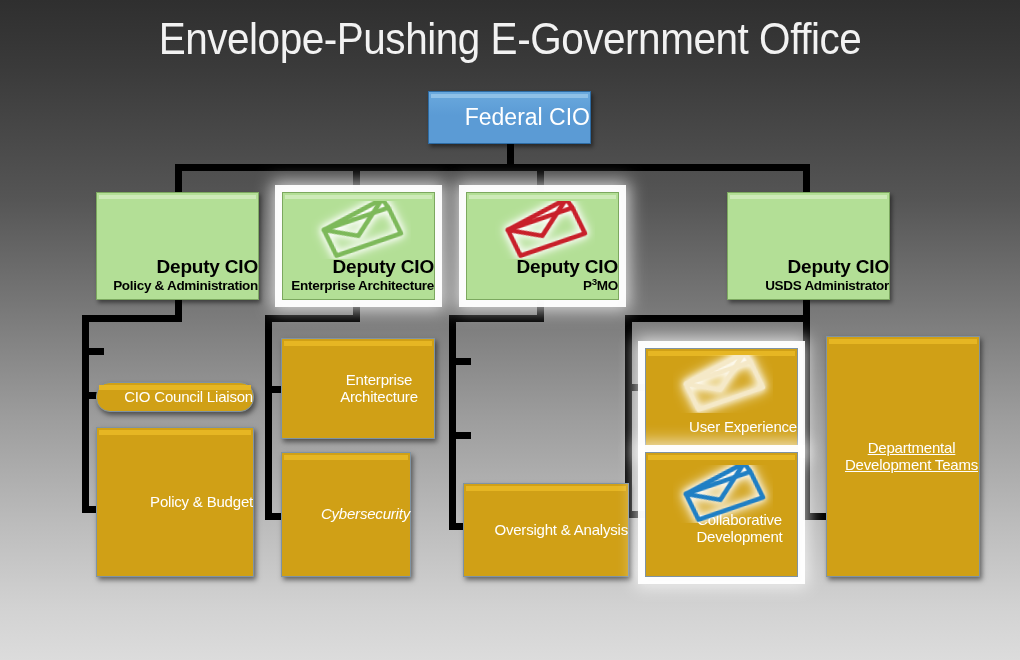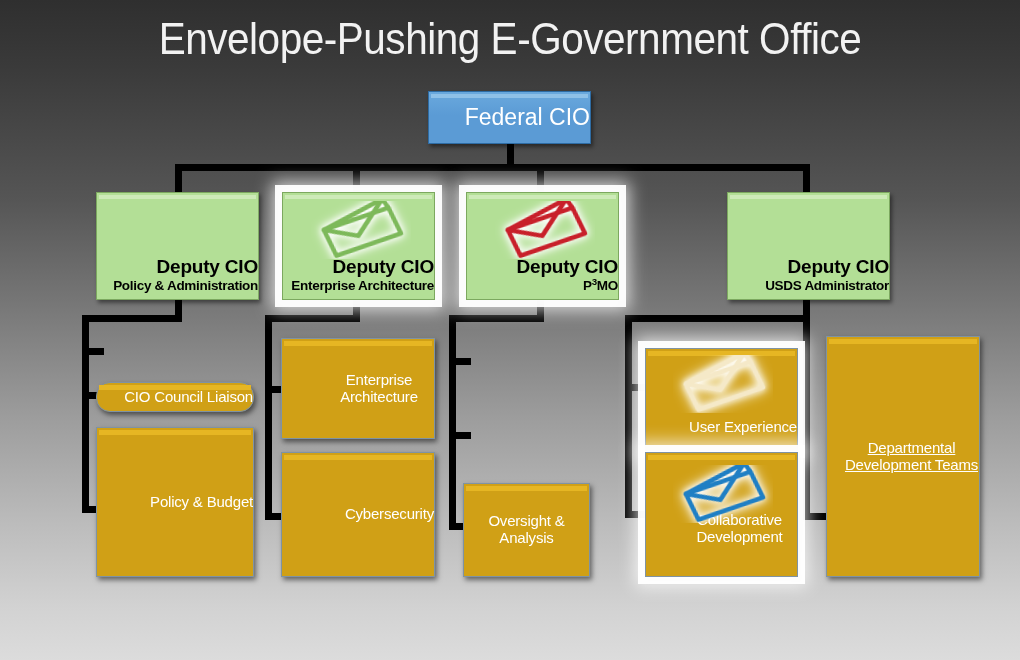--- a/index.html
+++ b/index.html
@@ -200,25 +200,25 @@
   <div class="box gold" style="left:96px; top:382px; width:158px; height:30px;border-radius:14px;">
     <span>CIO Council Liaison</span>
   </div>
   <div class="box gold" style="left:96px; top:427px; width:158px; height:150px;">
     <span>Policy &amp; Budget</span>
   </div>
 
   <div class="box gold" style="left:281px; top:338px; width:154px; height:101px;">
     <span style="display:block; max-width:110px;">Enterprise Architecture</span>
   </div>
-  <div class="box gold" style="left:281px; top:452px; width:154px; height:125px;">
+  <div class="box gold" style="left:281px; top:452px; width:130px; height:125px;font-style:italic;">
     <span>Cybersecurity</span>
   </div>
 
-  <div class="box gold" style="left:463px; top:483px; width:127px; height:94px;">
+  <div class="box gold" style="left:463px; top:483px; width:166px; height:94px;">
     <span>Oversight &amp; Analysis</span>
   </div>
 
   <div class="box gold glow" style="left:645px; top:336px; width:153px; height:103px; justify-content:flex-end; padding-bottom:14px;margin-top:12px;">
     <span class="icon" style="left:27px; top:6px; width:100px; height:58px;">
       <svg width="100" height="58" viewBox="0 0 100 58">
         <g transform="rotate(-14 50 29)" fill="none" stroke="#f5e9c8" stroke-width="4.5" stroke-linejoin="round" stroke-linecap="round" style="filter: drop-shadow(0 0 3px #ffffff) drop-shadow(0 0 6px #fffbe8);">
           <path d="M14 20 L82 14 L88 42 L20 48 Z"></path>
           <path d="M14 20 L78 4 L82 14"></path>
           <path d="M14 20 L46 34 L78 4"></path>

